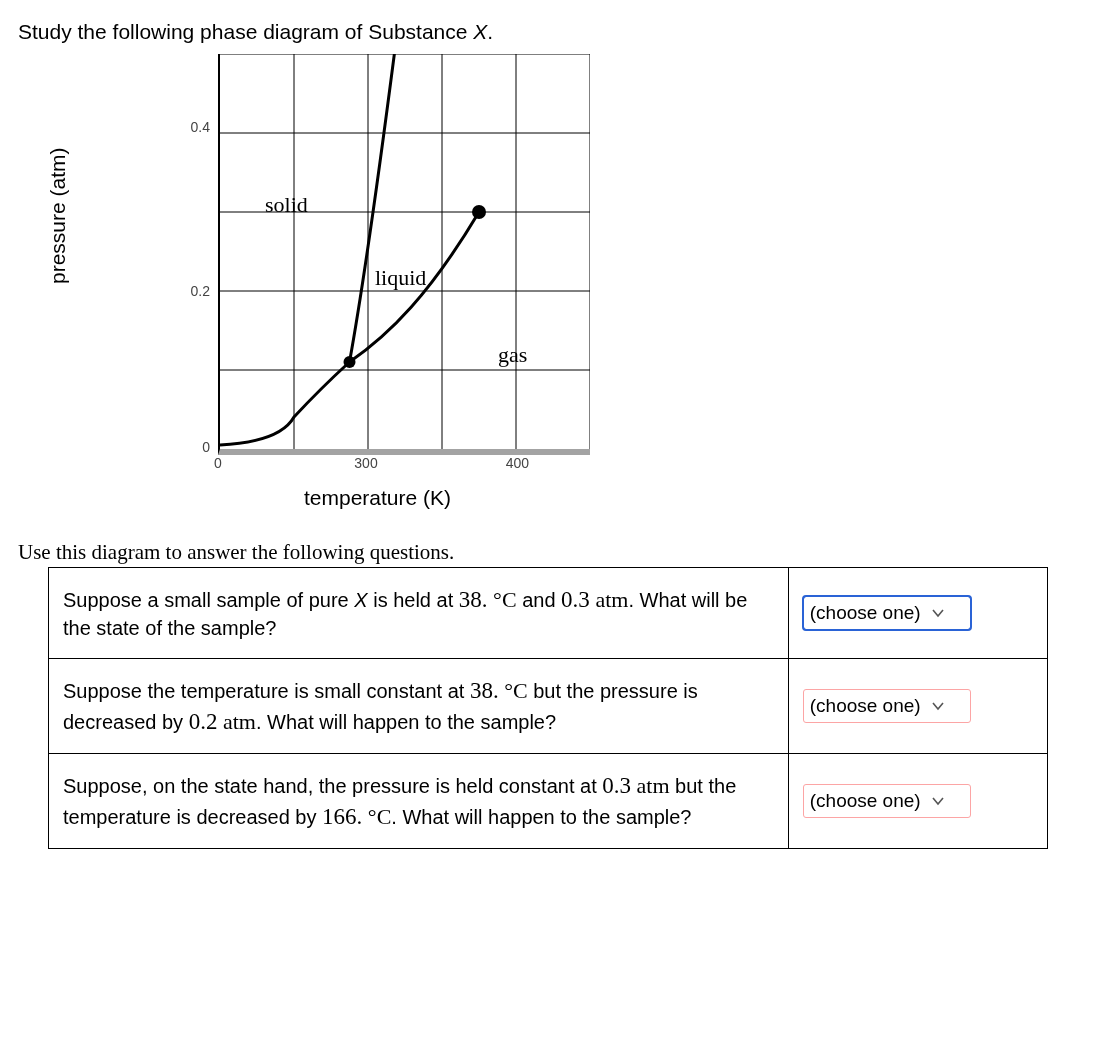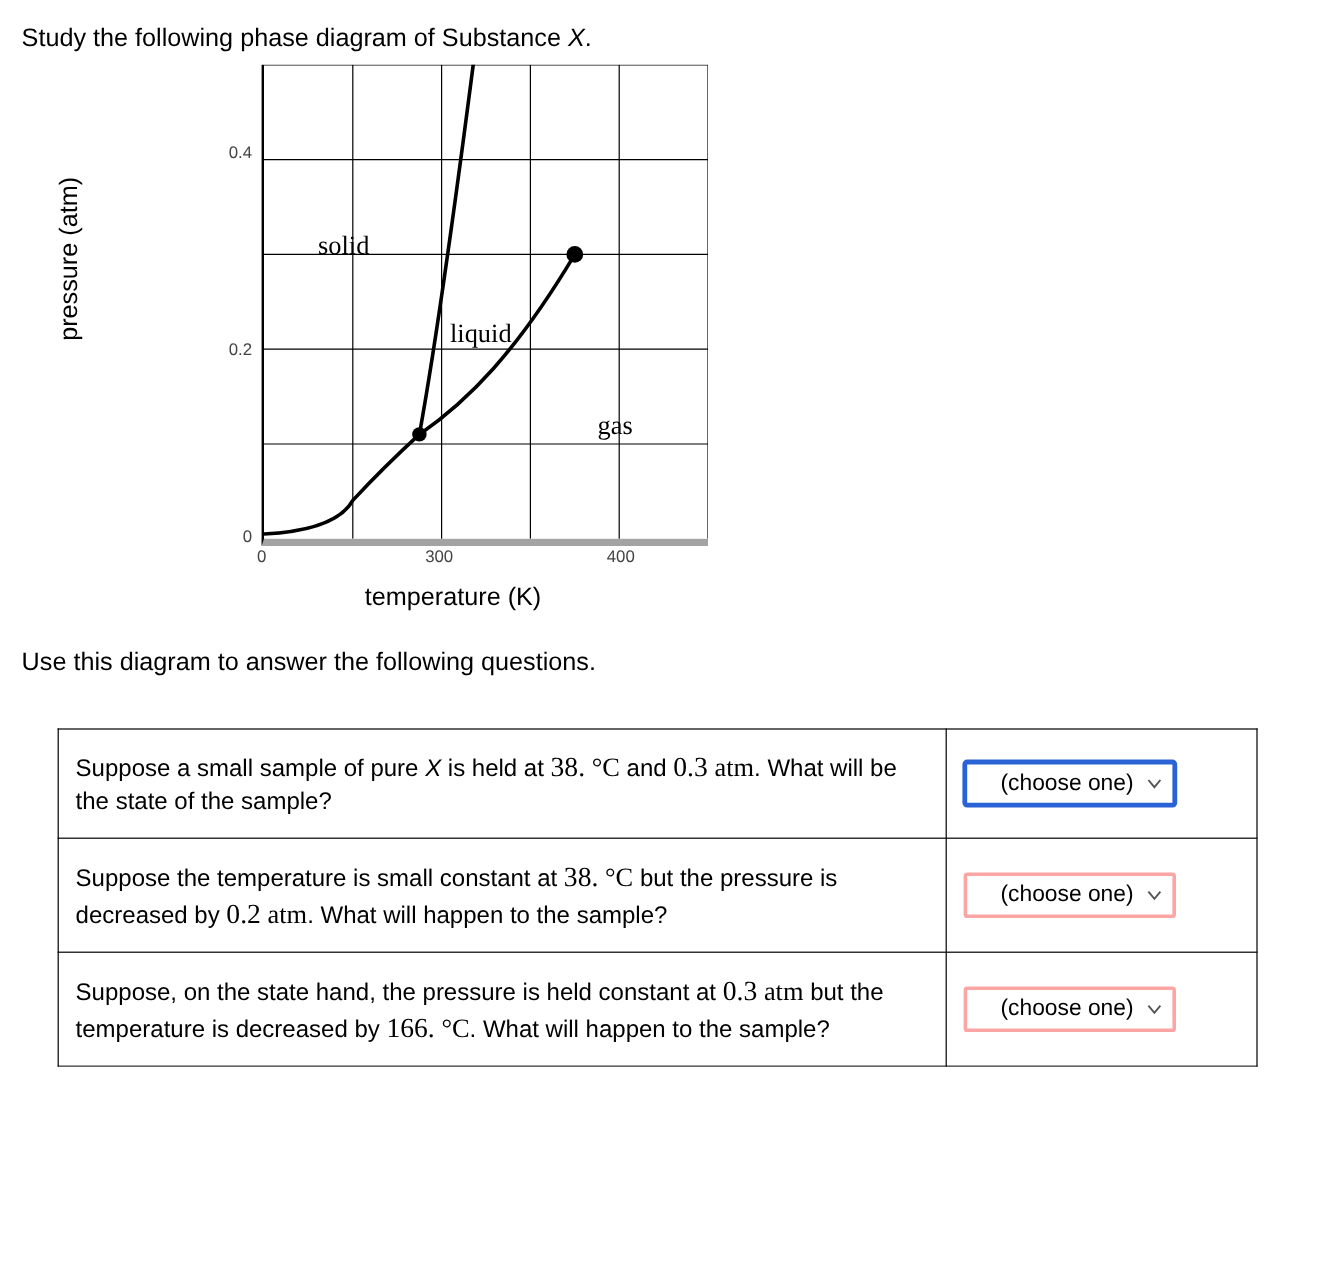--- a/index.html
+++ b/index.html
@@ -25,36 +25,36 @@
   .plot{
     position:absolute;left:160px;top:0;width:370px;height:395px;
     border-left:2px solid #000;border-bottom:6px solid #a3a3a3;
   }
   .grid line{stroke:#000;stroke-width:1;}
   .curve{stroke:#000;stroke-width:3;fill:none;}
   .dot{fill:#000;}
   .region-label{font-size:22px;fill:#000;font-family:Verdana;}
   .ytick-label{position:absolute;font-size:14px;color:#444;text-align:right;width:30px;}
   .xtick-label{position:absolute;font-size:14px;color:#444;text-align:center;width:30px;}
-  .prompt-mid{font-size:21px;margin-top:24px;margin-bottom:40px;}
+  .prompt-mid{font-size:21px;margin-top:24px;font-family:Liberation Serif, serif;}
   table.qtab{
     border-collapse:collapse;width:1000px;margin-left:30px;
   }
   table.qtab td{
     border:1px solid #000;padding:16px 14px;vertical-align:middle;
     font-size:20px;
   }
   table.qtab td.qcell{width:710px;}
   table.qtab td.acell{width:230px;}
   .mathnum{font-family:Liberation Serif, serif;font-size:23px;}
   .mathunit{font-family:Georgia,'Times New Roman',serif;font-size:22px;}
   .subx2{font-style:italic;}
   .selbox{
     display:inline-flex;align-items:center;
-    border:3px solid #fca5a5;border-radius:3px;padding:3px 8px 3px 28px;
+    border:1px solid #fca5a5;border-radius:3px;padding:3px 8px 3px 6px;
     font-size:19px;color:#000;background:#fff;min-width:168px;
     box-sizing:border-box;
   }
   .selbox.focused{outline:2px solid #2a63d6;outline-offset:-1px;border-color:#2a63d6;}
   .chev{margin-left:10px;}
   .chev svg{display:block;}
 </style>
 </head>
 <body>
 

